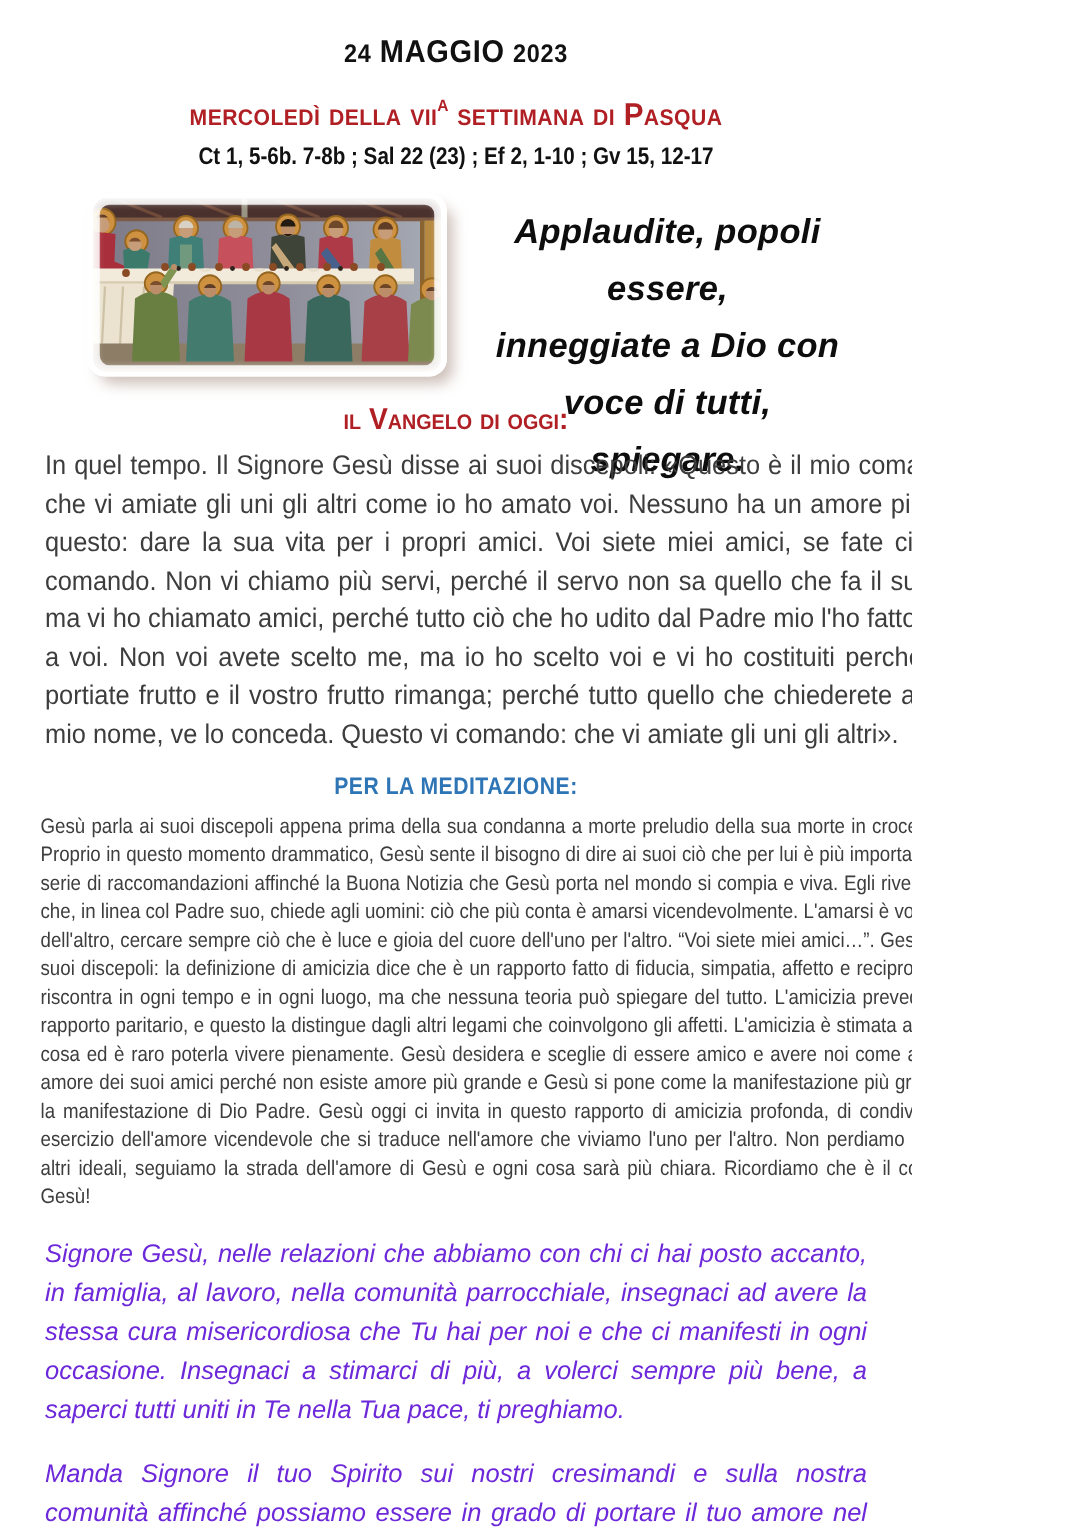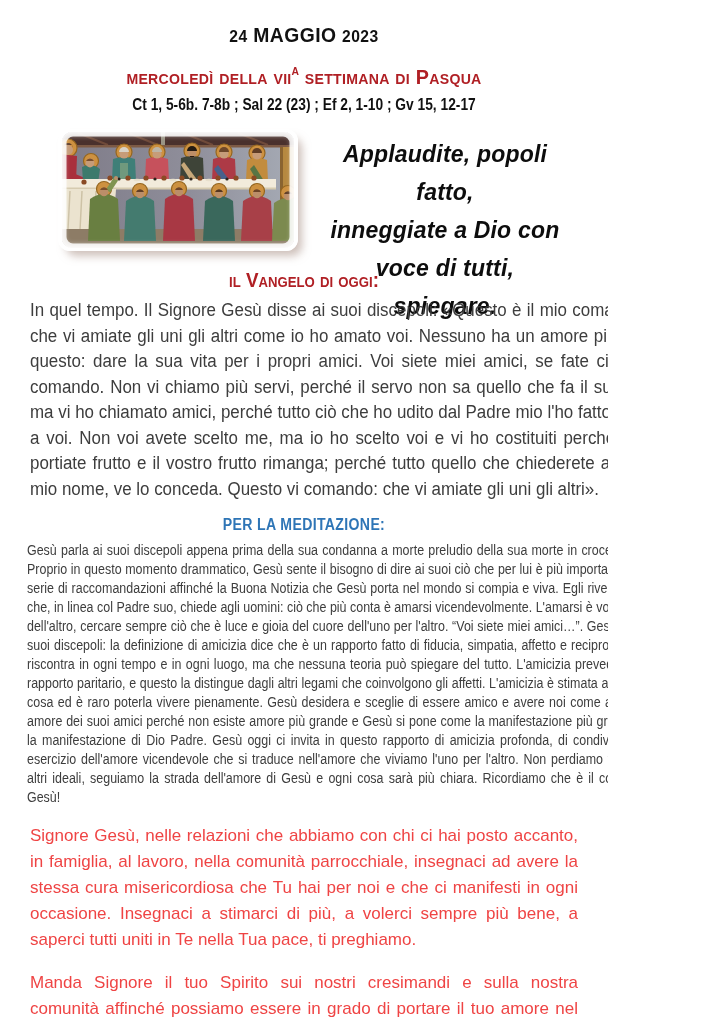--- a/index.html
+++ b/index.html
@@ -42,22 +42,22 @@
                         font-size:16px; line-height:18px; letter-spacing:.4px;
                         transform:scaleX(.88); transform-origin:center top; }
 
   
   .gospel-text { margin-top:7px; color:#3d3d3d; text-align:justify;
                  font-size:18px; line-height:25.5px;
                  width:706px; transform:scaleX(.94); transform-origin:left top; }
   .meditation-text { margin-top:7px; color:#3d3d3d; text-align:justify;
                      font-size:14px; line-height:19px; margin-left:-3px;
                      width:756px; transform:scaleX(.89); transform-origin:left top; }
-  .prayer { margin-top:16px; color:#ef4444; text-align:justify;
-            font-size:17px; line-height:26px; }
+  .prayer { margin-top:16px; color:#6d28d9; text-align:justify;
+            font-size:17px; line-height:26px;font-style:italic; }
   .prayer + .prayer { margin-top:17px; }
 </style>
 </head>
 <body>
 
 <div class="page">
 
   <div class="date-line">
     <span class="num">24</span><span class="month">MAGGIO</span><span class="num">2023</span>
   </div>
@@ -188,21 +188,21 @@
               <path d="M195,63 A4.3,4.3 0 0 1 203,63 Z" fill="#6e4527"></path>
             <circle cx="230" cy="67" r="4.3" fill="#bb8e69"></circle>
               <path d="M226,65 A4.3,4.3 0 0 1 234,65 Z" fill="#5f3d26"></path>
           </g>
         </g>
         <rect x="6" y="5" width="228" height="112" rx="9" fill="none" stroke="#ffffff" stroke-width="5" opacity=".85"></rect>
       </svg>
       <div class="vignette"></div>
     </div>
     <div class="antiphon">
-      <div>Applaudite, popoli fatto,</div>
+      <div>Applaudite, popoli essere,</div>
       <div>inneggiate a Dio con voce di tutti,</div>
       <div>spiegare.</div>
     </div>
   </div>
 
   <div class="gospel-heading">il Vangelo di oggi:</div>
   <div class="gospel-text">In quel tempo. Il Signore Gesù disse ai suoi discepoli: «Questo è il mio comandamento: che vi amiate gli uni gli altri come io ho amato voi. Nessuno ha un amore più grande di questo: dare la sua vita per i propri amici. Voi siete miei amici, se fate ciò che io vi comando. Non vi chiamo più servi, perché il servo non sa quello che fa il suo padrone; ma vi ho chiamato amici, perché tutto ciò che ho udito dal Padre mio l'ho fatto conoscere a voi. Non voi avete scelto me, ma io ho scelto voi e vi ho costituiti perché andiate e portiate frutto e il vostro frutto rimanga; perché tutto quello che chiederete al Padre nel mio nome, ve lo conceda. Questo vi comando: che vi amiate gli uni gli altri».</div>
 
   <div class="meditation-heading">PER LA MEDITAZIONE:</div>
   <div class="meditation-text">Gesù parla ai suoi discepoli appena prima della sua condanna a morte preludio della sua morte in croce e resurrezione. Proprio in questo momento drammatico, Gesù sente il bisogno di dire ai suoi ciò che per lui è più importante, lasciare una serie di raccomandazioni affinché la Buona Notizia che Gesù porta nel mondo si compia e viva. Egli rivela dunque quello che, in linea col Padre suo, chiede agli uomini: ciò che più conta è amarsi vicendevolmente. L'amarsi è volere il bene l'uno dell'altro, cercare sempre ciò che è luce e gioia del cuore dell'uno per l'altro. “Voi siete miei amici…”. Gesù chiama amici i suoi discepoli: la definizione di amicizia dice che è un rapporto fatto di fiducia, simpatia, affetto e reciproca scelta, che si riscontra in ogni tempo e in ogni luogo, ma che nessuna teoria può spiegare del tutto. L'amicizia prevede che esista un rapporto paritario, e questo la distingue dagli altri legami che coinvolgono gli affetti. L'amicizia è stimata al di sopra di ogni cosa ed è raro poterla vivere pienamente. Gesù desidera e sceglie di essere amico e avere noi come amici. Morirà per amore dei suoi amici perché non esiste amore più grande e Gesù si pone come la manifestazione più grande dell'amore, la manifestazione di Dio Padre. Gesù oggi ci invita in questo rapporto di amicizia profonda, di condivisione di vita, di esercizio dell'amore vicendevole che si traduce nell'amore che viviamo l'uno per l'altro. Non perdiamo tempo a seguire altri ideali, seguiamo la strada dell'amore di Gesù e ogni cosa sarà più chiara. Ricordiamo che è il comandamento di Gesù!</div>

